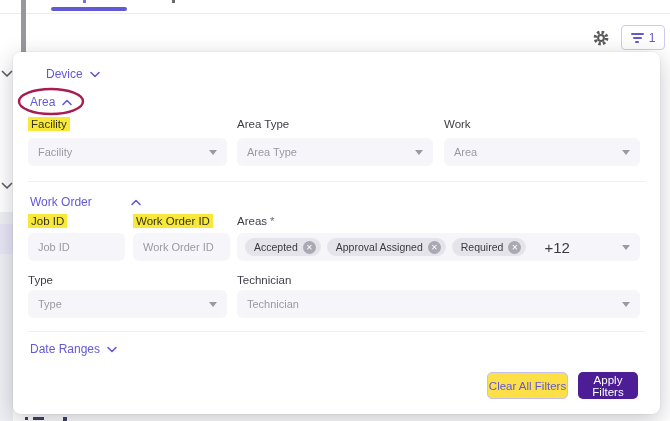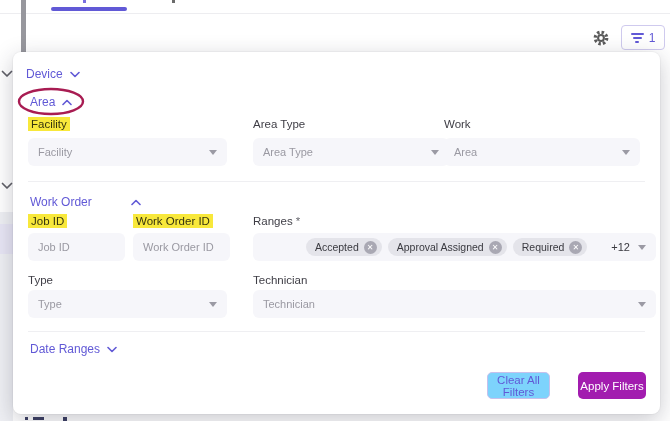--- a/index.html
+++ b/index.html
@@ -41,32 +41,32 @@
   .panel {
     position:absolute; left:13px; top:52px; width:647px; height:362px;
     background:#fff; border-radius:8px;
     box-shadow:0 6px 22px rgba(40,40,60,.25), 0 0 0 1px rgba(0,0,0,.03);
   }
   .section-link {
     position:absolute; display:flex; align-items:center; gap:7px;
     color:#6159d6; font-size:12px; cursor:pointer; white-space:nowrap;
   }
   .section-link svg { flex:0 0 auto; }
-  .lnk-device { left:13px; top:15px; }
+  .lnk-device { left:33px; top:15px; }
   .lnk-area { left:17px; top:43px; }
   .lnk-workorder { left:17px; top:143px;gap:39px; }
   .lnk-dateranges { left:17px; top:290px;justify-content:flex-end; }
   .area-ellipse { position:absolute; left:4px; top:35px; width:68px; height:29px; pointer-events:none; }
 
   .field-label { position:absolute; font-size:11.5px; color:#3f3e46; white-space:nowrap; }
   .hl { background:#f8e83b; padding:1px 3px; color:#35340f; }
   .req { color:#6d6d74; margin-left:3px; }
 
   .row1-labels { top:66px; } .row2-labels { top:163px; } .row3-labels { top:222px; }
-  .pos-col1 { left:15px; } .pos-col2 { left:240px; } .pos-col3 { left:431px; }
+  .pos-col1 { left:15px; } .pos-col2 { left:224px; } .pos-col3 { left:431px; }
   .pos-half2 { left:120px; }
 
   .field {
     position:absolute; height:28px; background:#f6f6fa; border-radius:6px;
     display:flex; align-items:center; padding:0 26px 0 10px;
     font-size:11px; color:#9a99a2; cursor:pointer;
   }
   .row1-fields { top:86px; } .row2-fields { top:181px; } .row3-fields { top:238px; }
   .w-col { width:199px; } .w-col2 { width:196px; } .w-half { width:97px; } .w-wide { width:403px; }
   .caret {
@@ -74,43 +74,43 @@
     border-left:4.5px solid transparent; border-right:4.5px solid transparent;
     border-top:5px solid #9b9aa4;
   }
   input.text-field {
     position:absolute; height:28px; background:#f6f6fa; border:none; border-radius:6px;
     padding:0 10px; font-size:11px; color:#3f3e46; outline:none;
     font-family:"Liberation Sans","DejaVu Sans",sans-serif;
   }
   input.text-field::placeholder { color:#9a99a2; }
 
-  .chips-field { padding-left:8px; gap:6px;justify-content:flex-end; }
+  .chips-field { padding-left:8px; gap:6px; }
   .chip {
     display:flex; align-items:center; gap:5px; height:18px;
     background:#e4e4ea; border-radius:9px; padding:0 5px 0 9px;
     font-size:10.5px; color:#3a3a40; white-space:nowrap;
   }
   .chip-close {
     width:13px; height:13px; border-radius:50%; background:#a9a8b3;
     color:#fff; font-size:8px; line-height:13px; text-align:center; cursor:pointer;
     font-weight:bold;
   }
-  .chip-overflow { font-size:11px; color:#3a3a40; margin-left:18px; }
+  .chip-overflow { font-size:15px; color:#3a3a40; margin-left:12px; }
 
   .divider { position:absolute; left:15px; width:617px; height:1px; background:#efeff2; }
   .divider.d1 { top:129px; } .divider.d2 { top:279px; }
 
   .btn {
     position:absolute; top:320px; height:27px; border-radius:5px; font-size:11.5px;
     display:flex; align-items:center; justify-content:center; cursor:pointer;
     font-family:"Liberation Sans","DejaVu Sans",sans-serif;
   }
-  .btn-clear { left:474px; width:63px; background:#7dd3fc; border:1px solid #c6c0ec; color:#6159d6; }
-  .btn-apply { left:565px; width:68px; background:#a21caf; border:none; color:#ffffff; }
+  .btn-clear { left:474px; width:81px; background:#fde047; border:1px solid #c6c0ec; color:#6159d6; }
+  .btn-apply { left:565px; width:60px; background:#4c1d95; border:none; color:#ffffff; }
 </style>
 </head>
 <body>
 
 <div class="tab-underline"></div>
 <div class="tab-speck-1"></div>
 <div class="tab-speck-2"></div>
 <div class="topbar-border"></div>
 <div class="page-scrollbar"></div>
 <div class="left-strip"></div>
@@ -182,21 +182,21 @@
 
   <div class="section-link lnk-workorder">
     <span>Work Order</span>
     <svg width="10" height="7" viewBox="0 0 10 7">
         <path d="M1 5.5 L5 1.5 L9 5.5" fill="none" stroke="currentColor" stroke-width="1.6" stroke-linecap="round" stroke-linejoin="round"></path>
       </svg>
   </div>
 
   <div class="field-label row2-labels pos-col1"><span class="hl">Job ID</span></div>
   <div class="field-label row2-labels pos-half2"><span class="hl">Work Order ID</span></div>
-  <div class="field-label row2-labels pos-col2"><span>Ranges</span><span class="req">*</span></div>
+  <div class="field-label row2-labels pos-col2"><span>Areas</span><span class="req">*</span></div>
 
   <input class="text-field row2-fields pos-col1 w-half" style="left: 15px; top: 181px; width: 97px;" placeholder="Job ID">
   <input class="text-field" style="left: 120px; top: 181px; width: 97px;" placeholder="Work Order ID">
 
   <div class="field chips-field row2-fields pos-col2 w-wide">
     <span class="chip">
       <span>Accepted</span>
       <span class="chip-close">✕</span>
     </span>
     <span class="chip">

